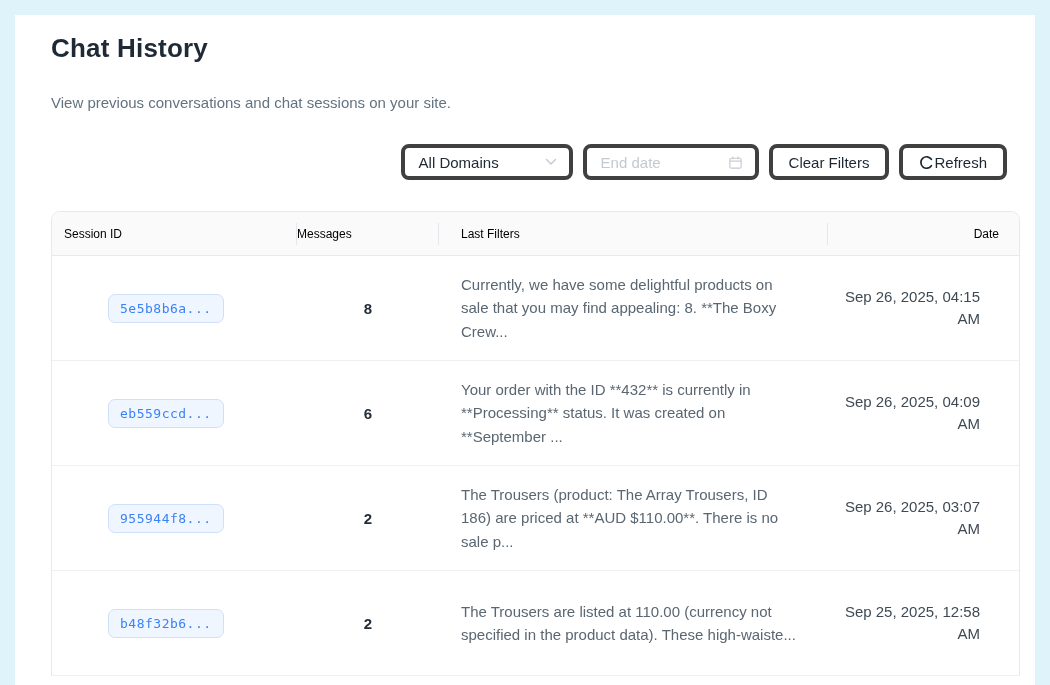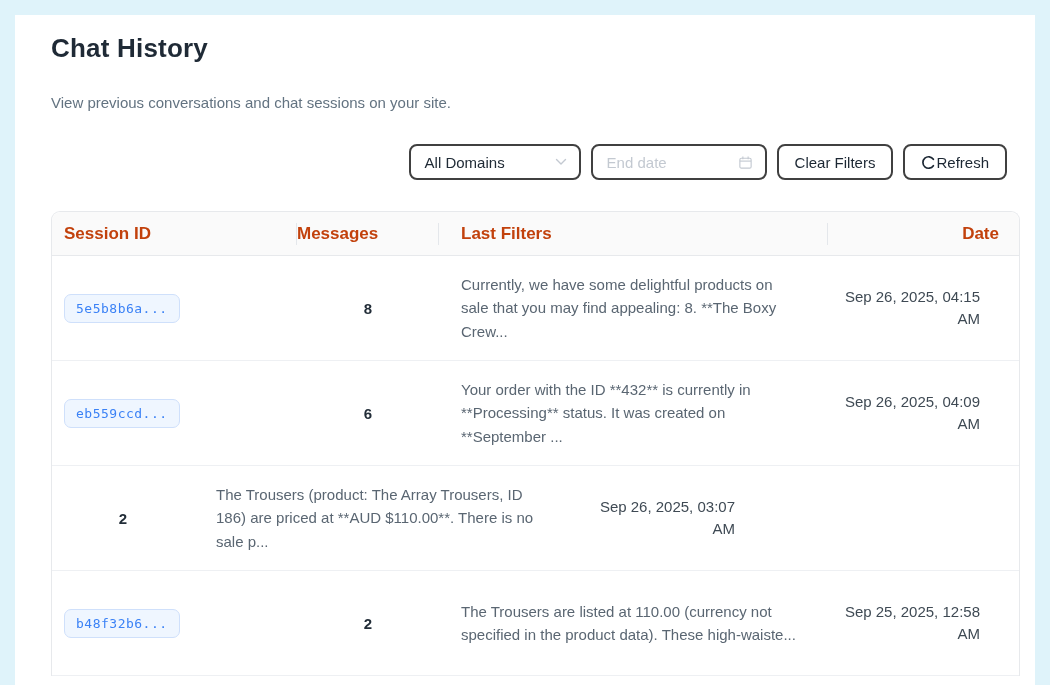--- a/index.html
+++ b/index.html
@@ -30,21 +30,21 @@
   }
   .filter-row {
     margin-top: 33px;
     display: flex;
     justify-content: flex-end;
     align-items: center;
     gap: 10px;
   }
   .ctrl {
     height: 36px;
-    border: 2px solid #404040;
+    border: 4px solid #404040;
     border-radius: 8px;
     background: #fff;
     display: flex;
     align-items: center;
     font-size: 15px;
     cursor: pointer;
   }
   .domain-select { width: 172px; padding: 0 12px 0 14px; justify-content: space-between; color: #202b36; }
   .chevron { color: #c3c9d1; display: flex; align-items: center; }
   .date-input { width: 176px; padding: 0 12px 0 14px; justify-content: space-between; }
@@ -62,23 +62,23 @@
   }
   .thead {
     display: flex;
     height: 44px;
     align-items: center;
     background: #fafafa;
     border-bottom: 1px solid #e7e9ec;
     border-radius: 9px 9px 0 0;
   }
   .th {
-    font-size: 17px;
-    font-weight: 700;
-    color: #c2410c;
+    font-size: 12px;
+    font-weight: 400;
+    color: #000000;
     position: relative;
     height: 100%;
     display: flex;
     align-items: center;
   }
   .th .sep {
     position: absolute;
     right: 0; top: 11px;
     width: 1px; height: 22px;
     background: #e4e7eb;
@@ -103,20 +103,21 @@
   .session-badge {
     font-family: "DejaVu Sans Mono", monospace;
     font-size: 13px;
     color: #3b82f6;
     background: #eff6ff;
     border: 1px solid #cfe0fb;
     border-radius: 7px;
     padding: 6px 11px;
     letter-spacing: 0.5px;
     cursor: pointer;
+    margin-left: 44px;
   }
   .messages-count { font-size: 15px; font-weight: 700; color: #222d38; }
   .message-preview {
     font-size: 15px;
     color: #5a6672;
     line-height: 1.55;
   }
   .date-text {
     font-size: 15px;
     color: #3f4a54;
@@ -213,20 +214,23 @@
     </div>
     <div class="cell cell-message">
       <span class="message-preview">Your order with the ID **432** is currently in **Processing** status. It was created on **September ...</span>
     </div>
     <div class="cell cell-date">
       <span class="date-text">Sep 26, 2025, 04:09 AM</span>
     </div>
   </div>
 
   <div class="row">
+    <div class="cell cell-session">
+      <span class="session-badge">955944f8...</span>
+    </div>
     <div class="cell cell-messages">
       <span class="messages-count">2</span>
     </div>
     <div class="cell cell-message">
       <span class="message-preview">The Trousers (product: The Array Trousers, ID 186) are priced at **AUD $110.00**. There is no sale p...</span>
     </div>
     <div class="cell cell-date">
       <span class="date-text">Sep 26, 2025, 03:07 AM</span>
     </div>
   </div>

